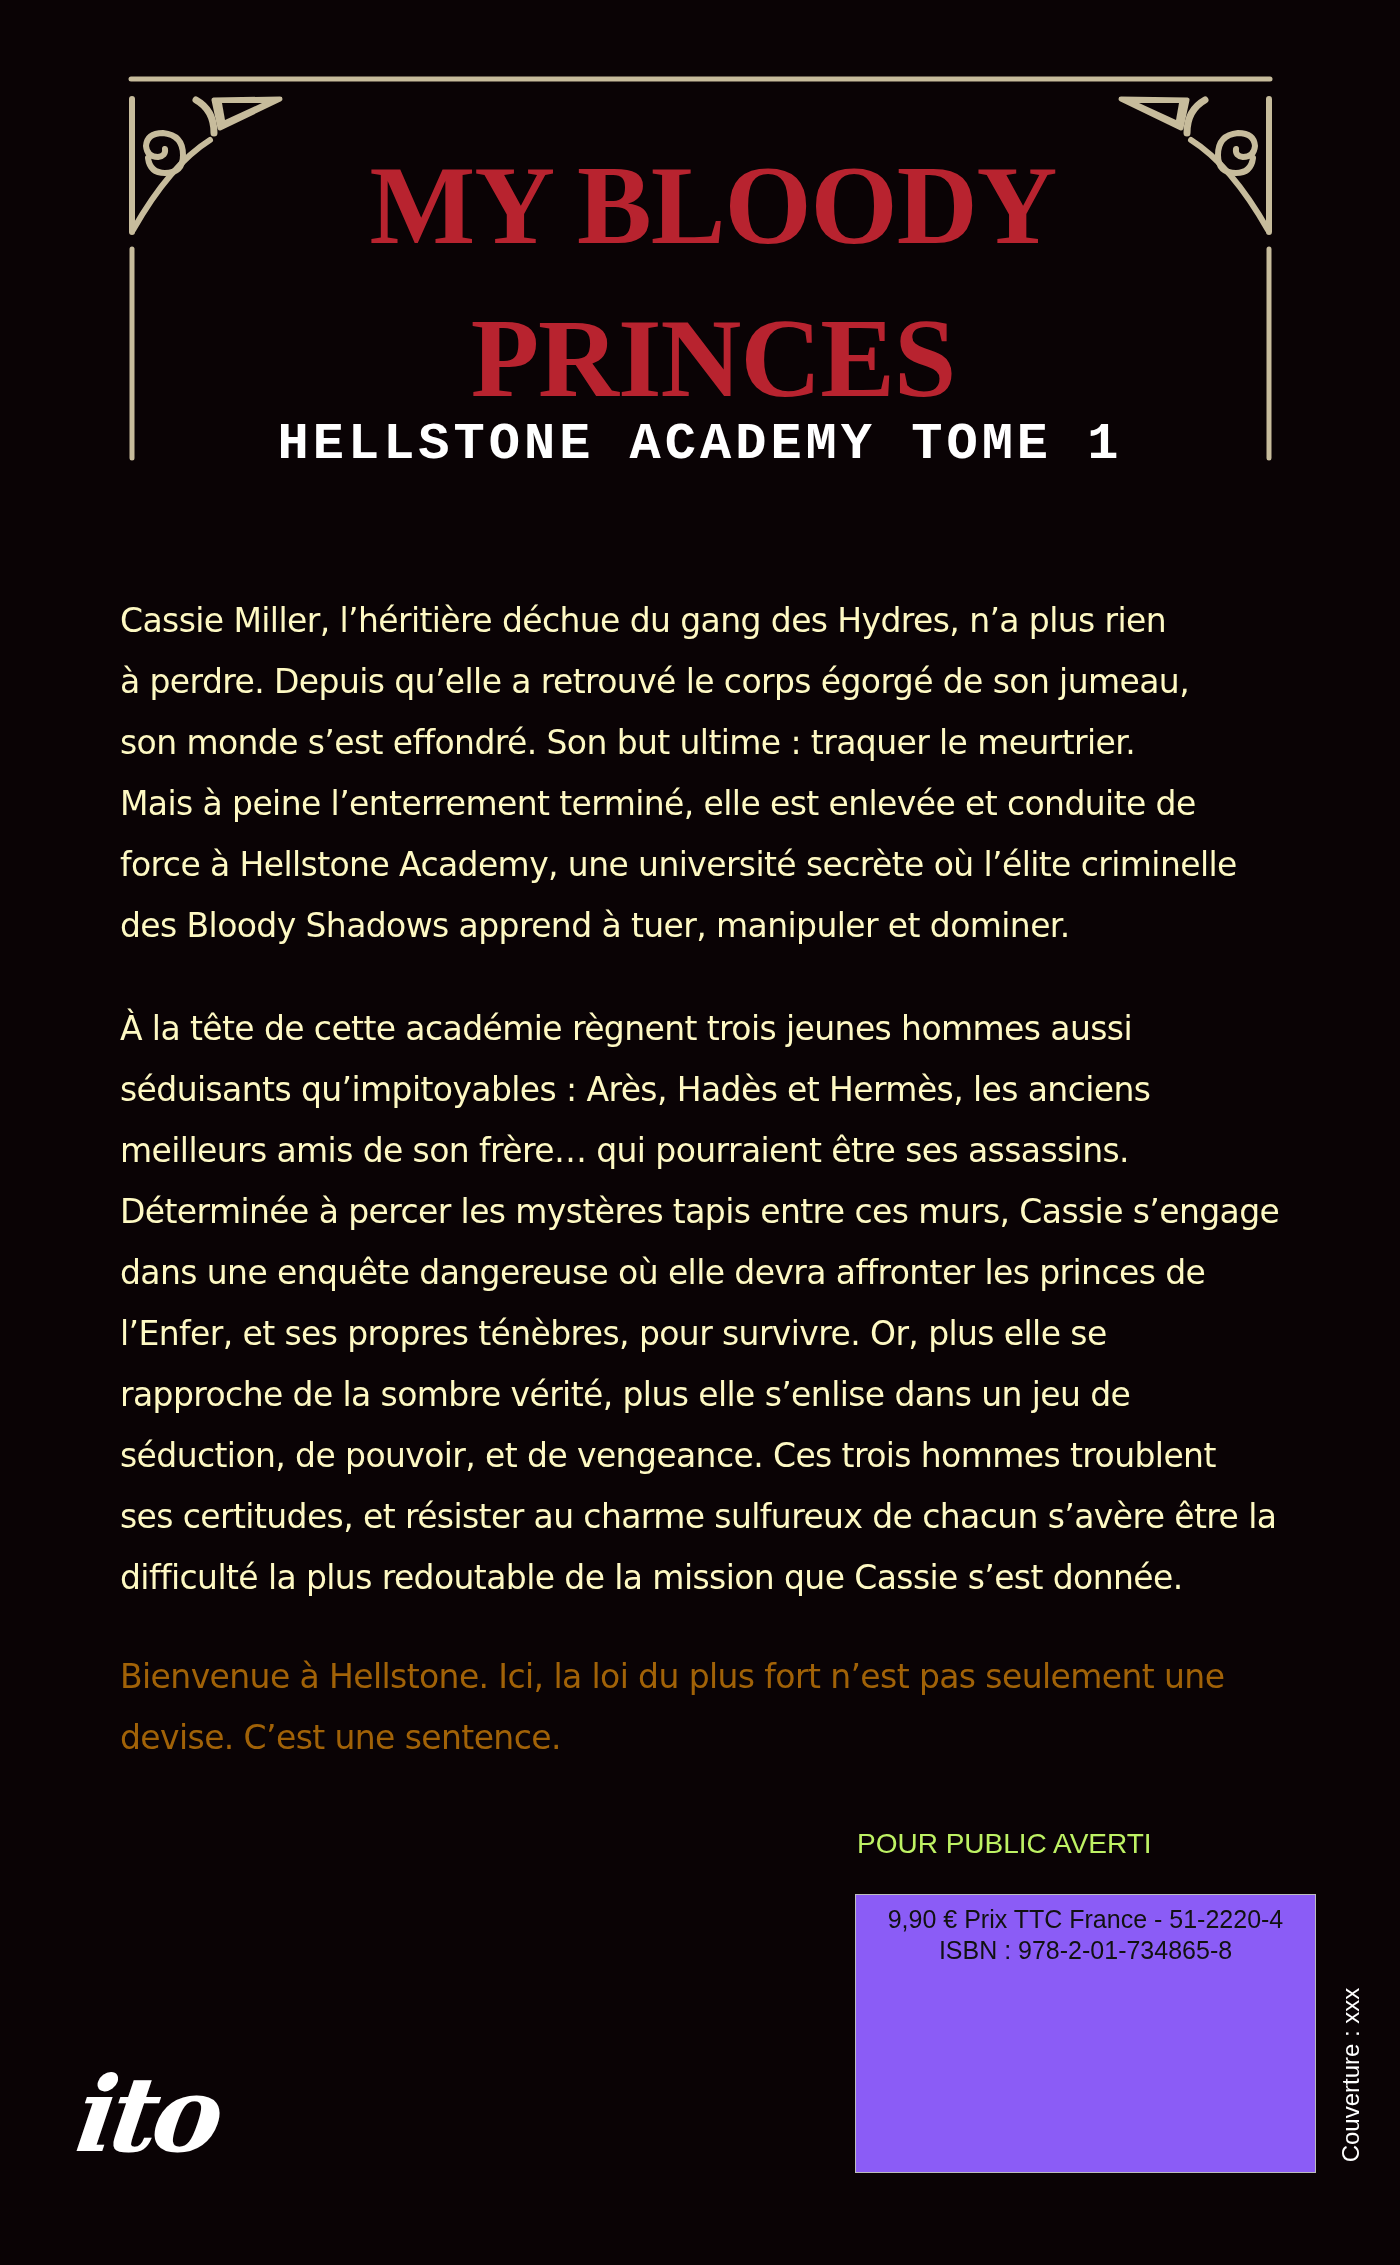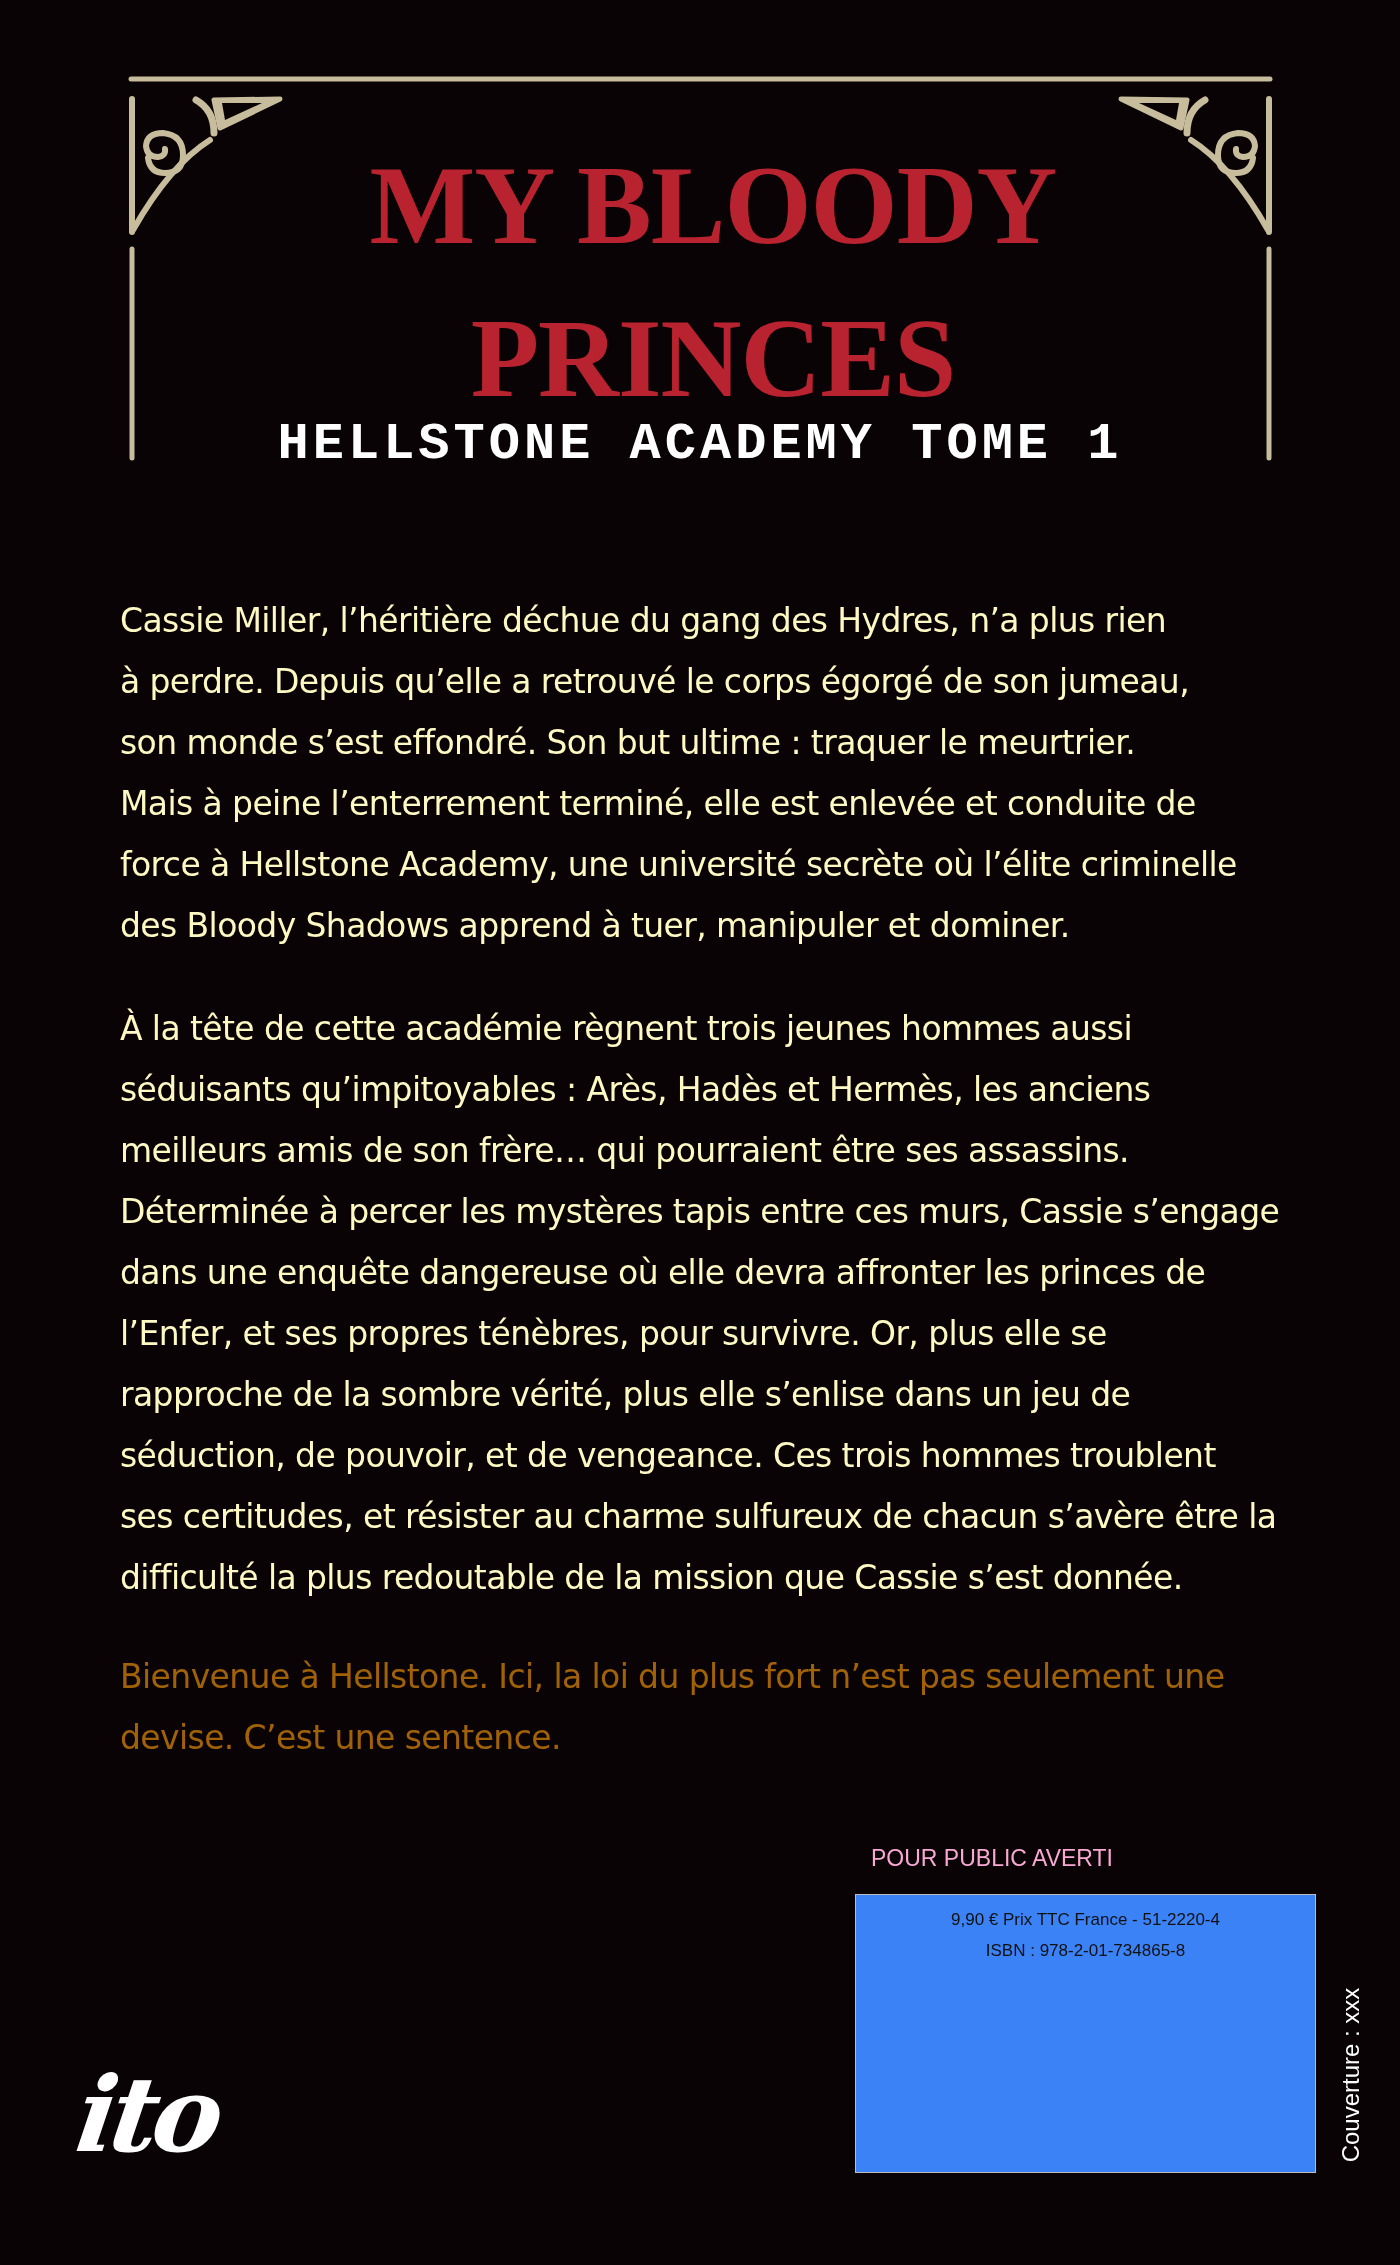--- a/index.html
+++ b/index.html
@@ -65,39 +65,39 @@
       display: block;
       white-space: nowrap;
     }
     .p1 { top: 590px; }
     .p2 { top: 998px; }
     .p3 { top: 1646px; color: #a16207; }
     .warning {
       position: absolute;
       left: 856px;
       top: 1826px;
-      color: #f9a8d4;
+      color: #bef264;
       font-family: "Liberation Sans", sans-serif;
-      font-size: 23px;
+      font-size: 28px;
       line-height: 34px;
-      margin: 15px;
+      margin: 1px;
     }
     .barcode-box {
       position: absolute;
       left: 855px;
       top: 1894px;
       width: 461px;
       height: 279px;
-      background: #3b82f6;
+      background: #8b5cf6;
       border: 1px solid #bdbdbd;
       box-sizing: border-box;
       text-align: center;
       font-family: "Liberation Sans", sans-serif;
       color: #111111;
-      font-size: 17px;
+      font-size: 25px;
       line-height: 31px;
       padding-top: 9px;
     }
     .barcode-box .price, .barcode-box .isbn {
       display: block;
     }
     .credit {
       position: absolute;
       left: 1351px;
       top: 2075px;

